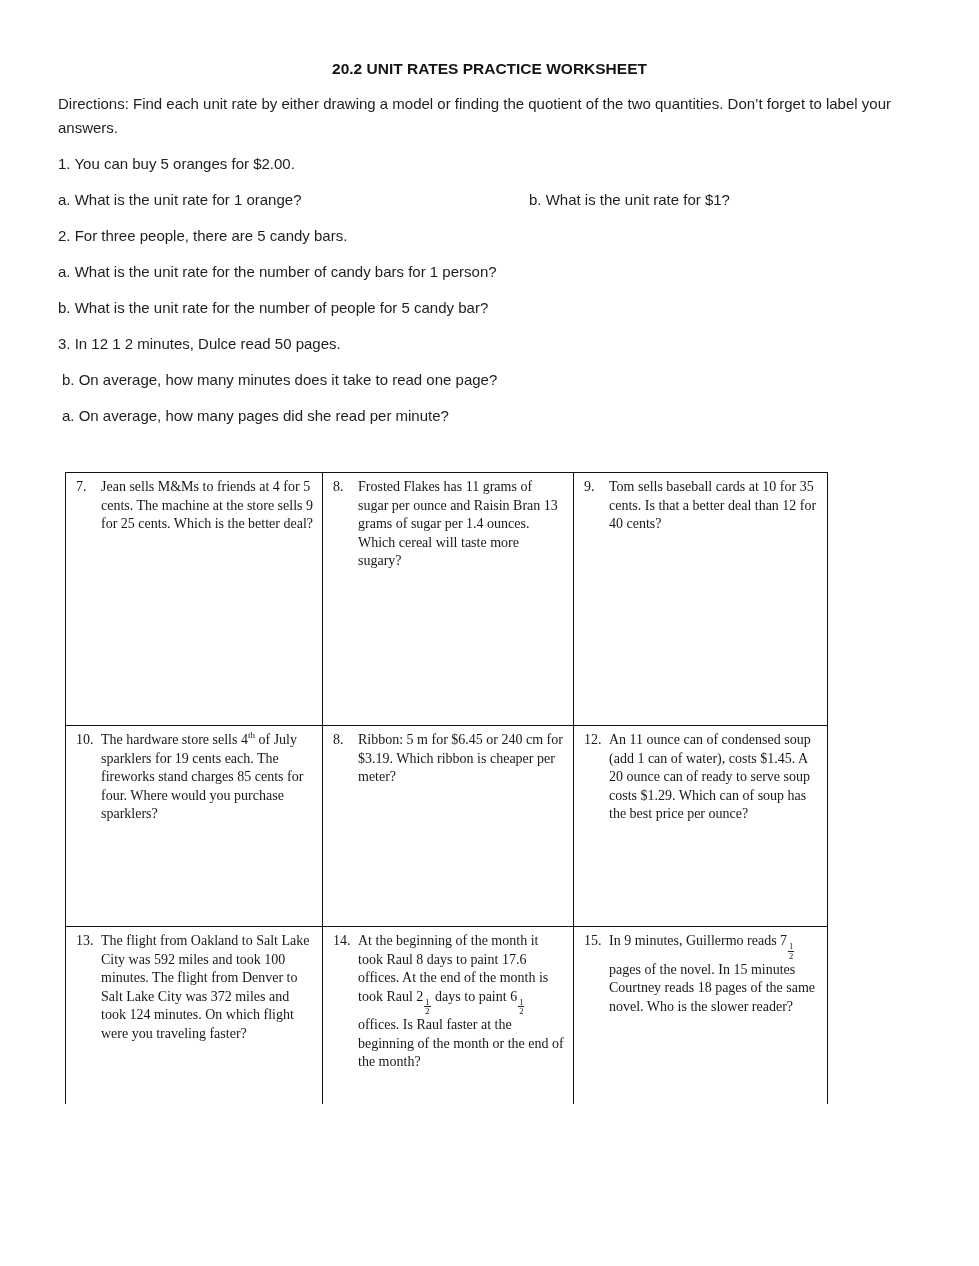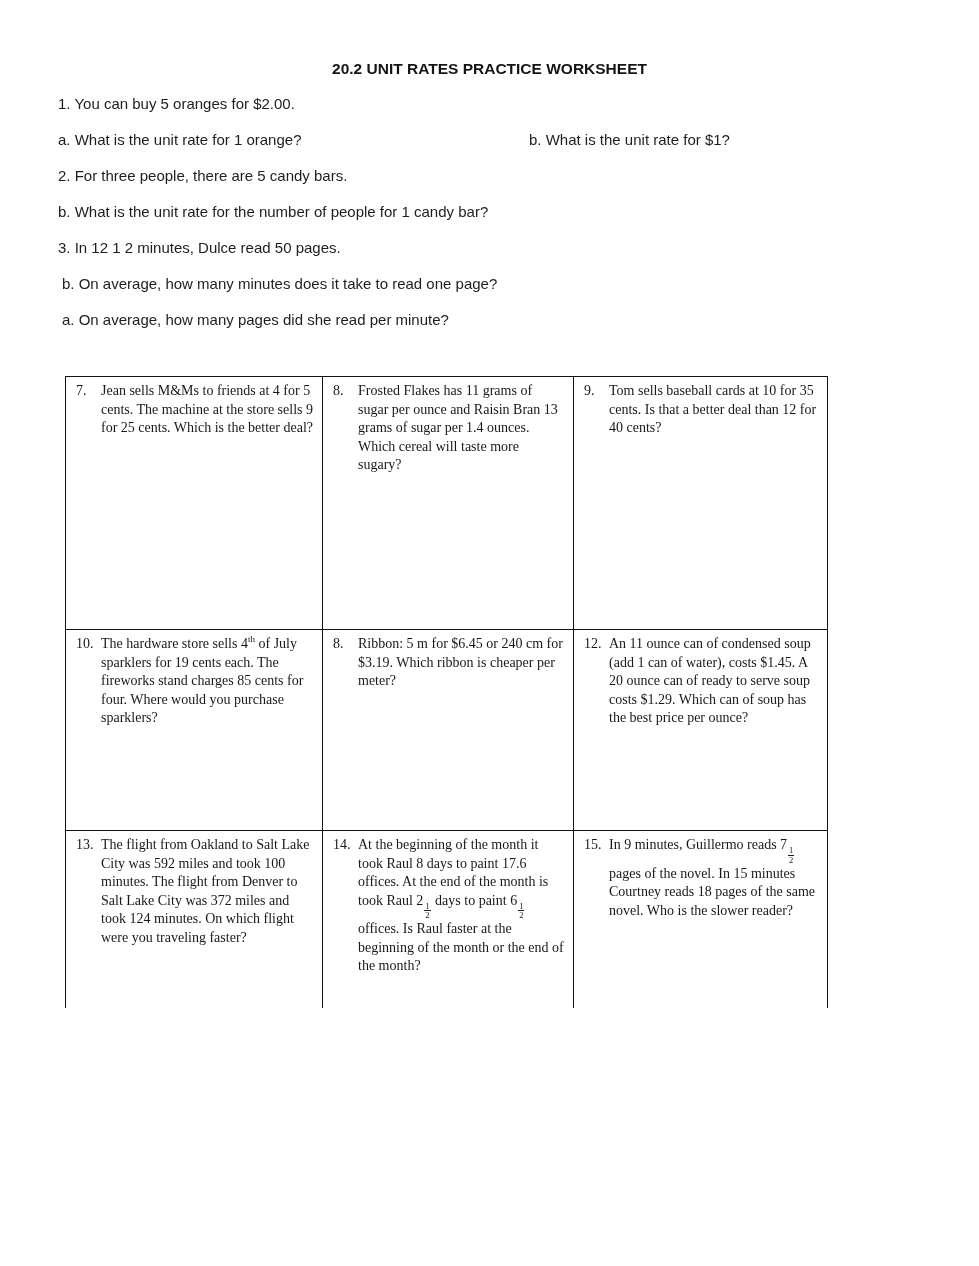--- a/index.html
+++ b/index.html
@@ -52,29 +52,31 @@
   .frac .fn { border-bottom: 1px solid #222; padding: 0 1px; }
   .frac .fd { padding: 0 1px; }
 </style>
 </head>
 <body>
 
 <div class="doc">
 
   <h1 class="title">20.2 UNIT RATES PRACTICE WORKSHEET</h1>
 
+  <p class="directions">Directions: Find each unit rate by either drawing a model or finding the quotient of the two quantities. Don’t forget to label your answers.</p>
 
   <p>1. You can buy 5 oranges for $2.00.</p>
   <div class="ab-row">
     <span class="a-col">a. What is the unit rate for 1 orange?</span>
     <span class="b-col">b. What is the unit rate for $1?</span>
   </div>
 
   <p class="gap">2. For three people, there are 5 candy bars.</p>
-  <p>b. What is the unit rate for the number of people for 1 candy bar?</p>
+  <p>a. What is the unit rate for the number of candy bars for 1 person?</p>
+  <p>b. What is the unit rate for the number of people for 5 candy bar?</p>
 
   <p class="gap">3. In 12 1 2 minutes, Dulce read 50 pages.</p>
   <p class="indent-sm">b. On average, how many minutes does it take to read one page?</p>
   <p class="indent-sm">a. On average, how many pages did she read per minute?</p>
 
   <table class="qtable">
     <colgroup id="qcols">
         <col style="width: 257px;">
         <col style="width: 251px;">
         <col style="width: 254px;">

